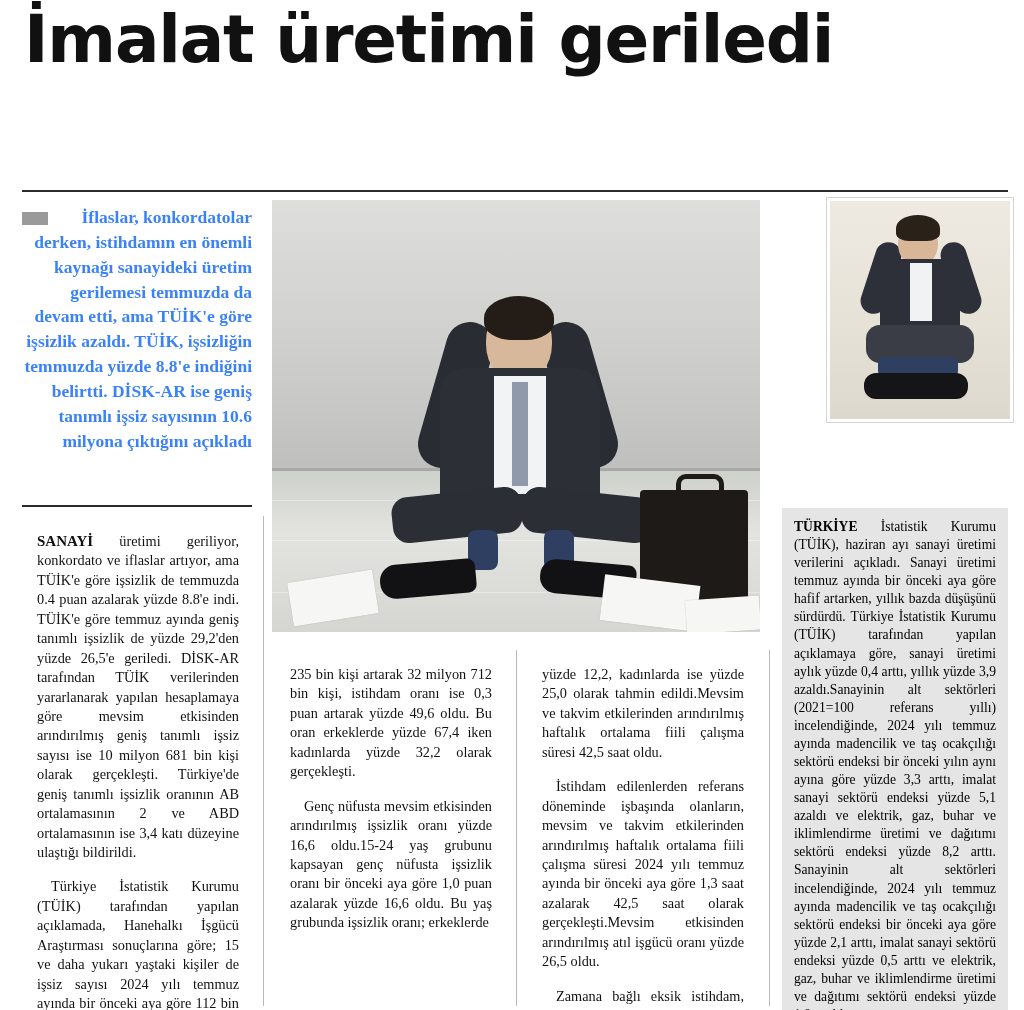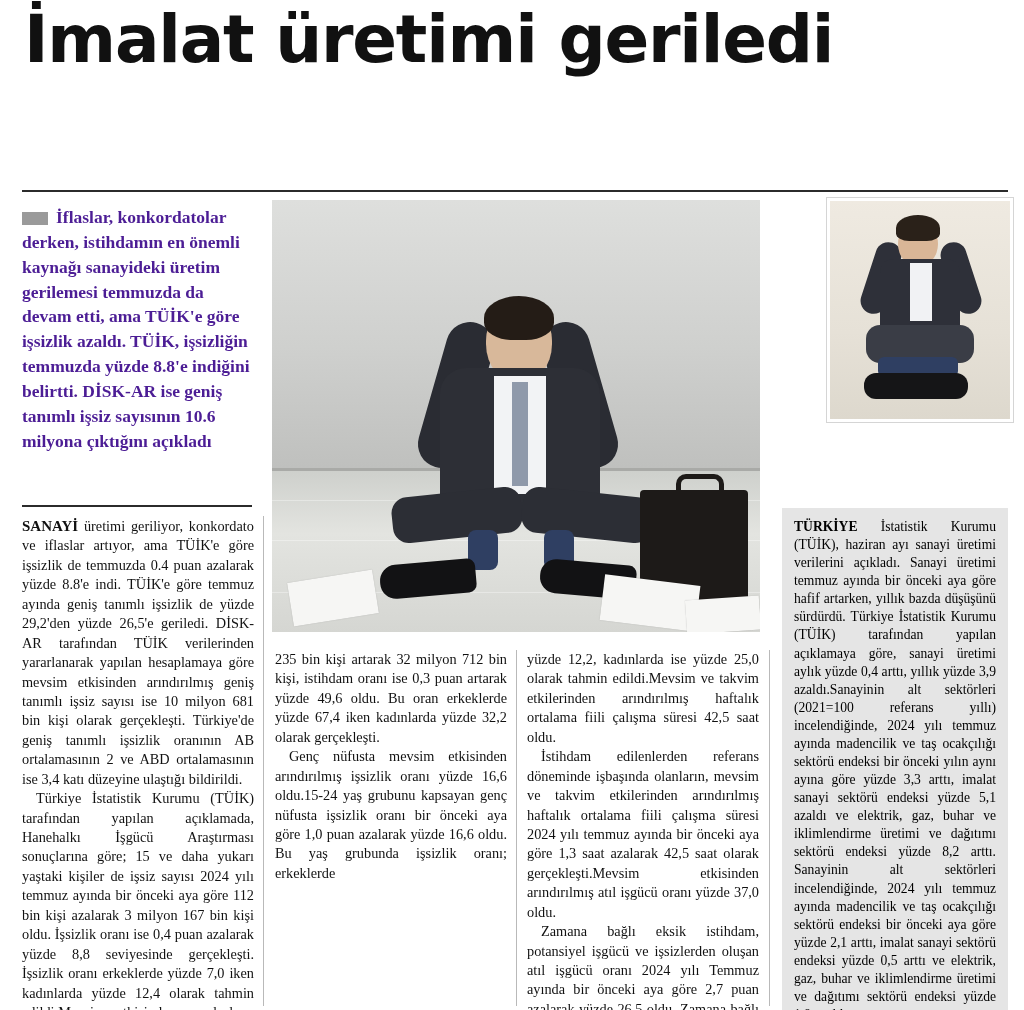--- a/index.html
+++ b/index.html
@@ -68,43 +68,43 @@
     height: 13px;
     background: #9a9a9a;
     float: left;
     margin: 7px 8px 0 0;
   }
   .lead-text {
     font-family: "Liberation Serif", serif;
     font-weight: bold;
     font-size: 17.5px;
     line-height: 1.42;
-    color: #4c1d95;
-    text-align: left;
+    color: #3b82f6;
+    text-align: right;
   }
 
   .lead-sep {
     position: absolute;
     left: 22px;
     top: 505px;
     width: 230px;
     height: 2px;
     background: #2b2b2b;
   }
 
   
   .col {
     position: absolute;
     font-size: 14.3px;
     line-height: 1.36;
     text-align: justify;
     color: #111111;
   }
   .col p {
-    margin: 0;
+    margin: 15px;
     text-indent: 14px;
   }
   .col p.first {
     text-indent: 0;
   }
   .col .dropname {
     font-weight: bold;
     font-size: 15px;
   }
 
@@ -351,21 +351,21 @@
 
   </div>
 
   <div class="col" id="col2">
     <p class="first">235 bin kişi artarak 32 milyon 712 bin kişi, istihdam oranı ise 0,3 puan artarak yüzde 49,6 oldu. Bu oran erkeklerde yüzde 67,4 iken kadınlarda yüzde 32,2 olarak gerçekleşti.</p>
     <p>Genç nüfusta mevsim etkisinden arındırılmış işsizlik oranı yüzde 16,6 oldu.15-24 yaş grubunu kapsayan genç nüfusta işsizlik oranı bir önceki aya göre 1,0 puan azalarak yüzde 16,6 oldu. Bu yaş grubunda işsizlik oranı; erkeklerde</p>
   </div>
 
   <div class="col" id="col3">
     <p class="first">yüzde 12,2, kadınlarda ise yüzde 25,0 olarak tahmin edildi.Mevsim ve takvim etkilerinden arındırılmış haftalık ortalama fiili çalışma süresi 42,5 saat oldu.</p>
-    <p>İstihdam edilenlerden referans döneminde işbaşında olanların, mevsim ve takvim etkilerinden arındırılmış haftalık ortalama fiili çalışma süresi 2024 yılı temmuz ayında bir önceki aya göre 1,3 saat azalarak 42,5 saat olarak gerçekleşti.Mevsim etkisinden arındırılmış atıl işgücü oranı yüzde 37,0 oldu.</p>
+    <p>İstihdam edilenlerden referans döneminde işbaşında olanların, mevsim ve takvim etkilerinden arındırılmış haftalık ortalama fiili çalışma süresi 2024 yılı temmuz ayında bir önceki aya göre 1,3 saat azalarak 42,5 saat olarak gerçekleşti.Mevsim etkisinden arındırılmış atıl işgücü oranı yüzde 26,5 oldu.</p>
     <p>Zamana bağlı eksik istihdam, potansiyel işgücü ve işsizlerden oluşan atıl işgücü oranı 2024 yılı Temmuz ayında bir önceki aya göre 2,7 puan azalarak yüzde 26,5 oldu. Zamana bağlı eksik istihdam ve işsizlerin bütünleşik oranı yüzde 17,9 iken işsiz ve potansiyel işgücünün bütünleşik oranı yüzde 18,5 olarak tahmin edildi.</p>
 
   </div>
 
   <div class="sidebox">
     <div class="sidebox-body">
       <p class="first"><span class="lead-word">TÜRKİYE</span><span> İstatistik Kurumu (TÜİK), haziran ayı sanayi üretimi verilerini açıkladı. Sanayi üretimi temmuz ayında bir önceki aya göre hafif artarken, yıllık bazda düşüşünü sürdürdü. Türkiye İstatistik Kurumu (TÜİK) tarafından yapılan açıklamaya göre, sanayi üretimi aylık yüzde 0,4 arttı, yıllık yüzde 3,9 azaldı.Sanayinin alt sektörleri (2021=100 referans yıllı) incelendiğinde, 2024 yılı temmuz ayında madencilik ve taş ocakçılığı sektörü endeksi bir önceki yılın aynı ayına göre yüzde 3,3 arttı, imalat sanayi sektörü endeksi yüzde 5,1 azaldı ve elektrik, gaz, buhar ve iklimlendirme üretimi ve dağıtımı sektörü endeksi yüzde 8,2 arttı. Sanayinin alt sektörleri incelendiğinde, 2024 yılı temmuz ayında madencilik ve taş ocakçılığı sektörü endeksi bir önceki aya göre yüzde 2,1 arttı, imalat sanayi sektörü endeksi yüzde 0,5 arttı ve elektrik, gaz, buhar ve iklimlendirme üretimi ve dağıtımı sektörü endeksi yüzde 1,9 azaldı.</span></p>
     </div>
   </div>
 

